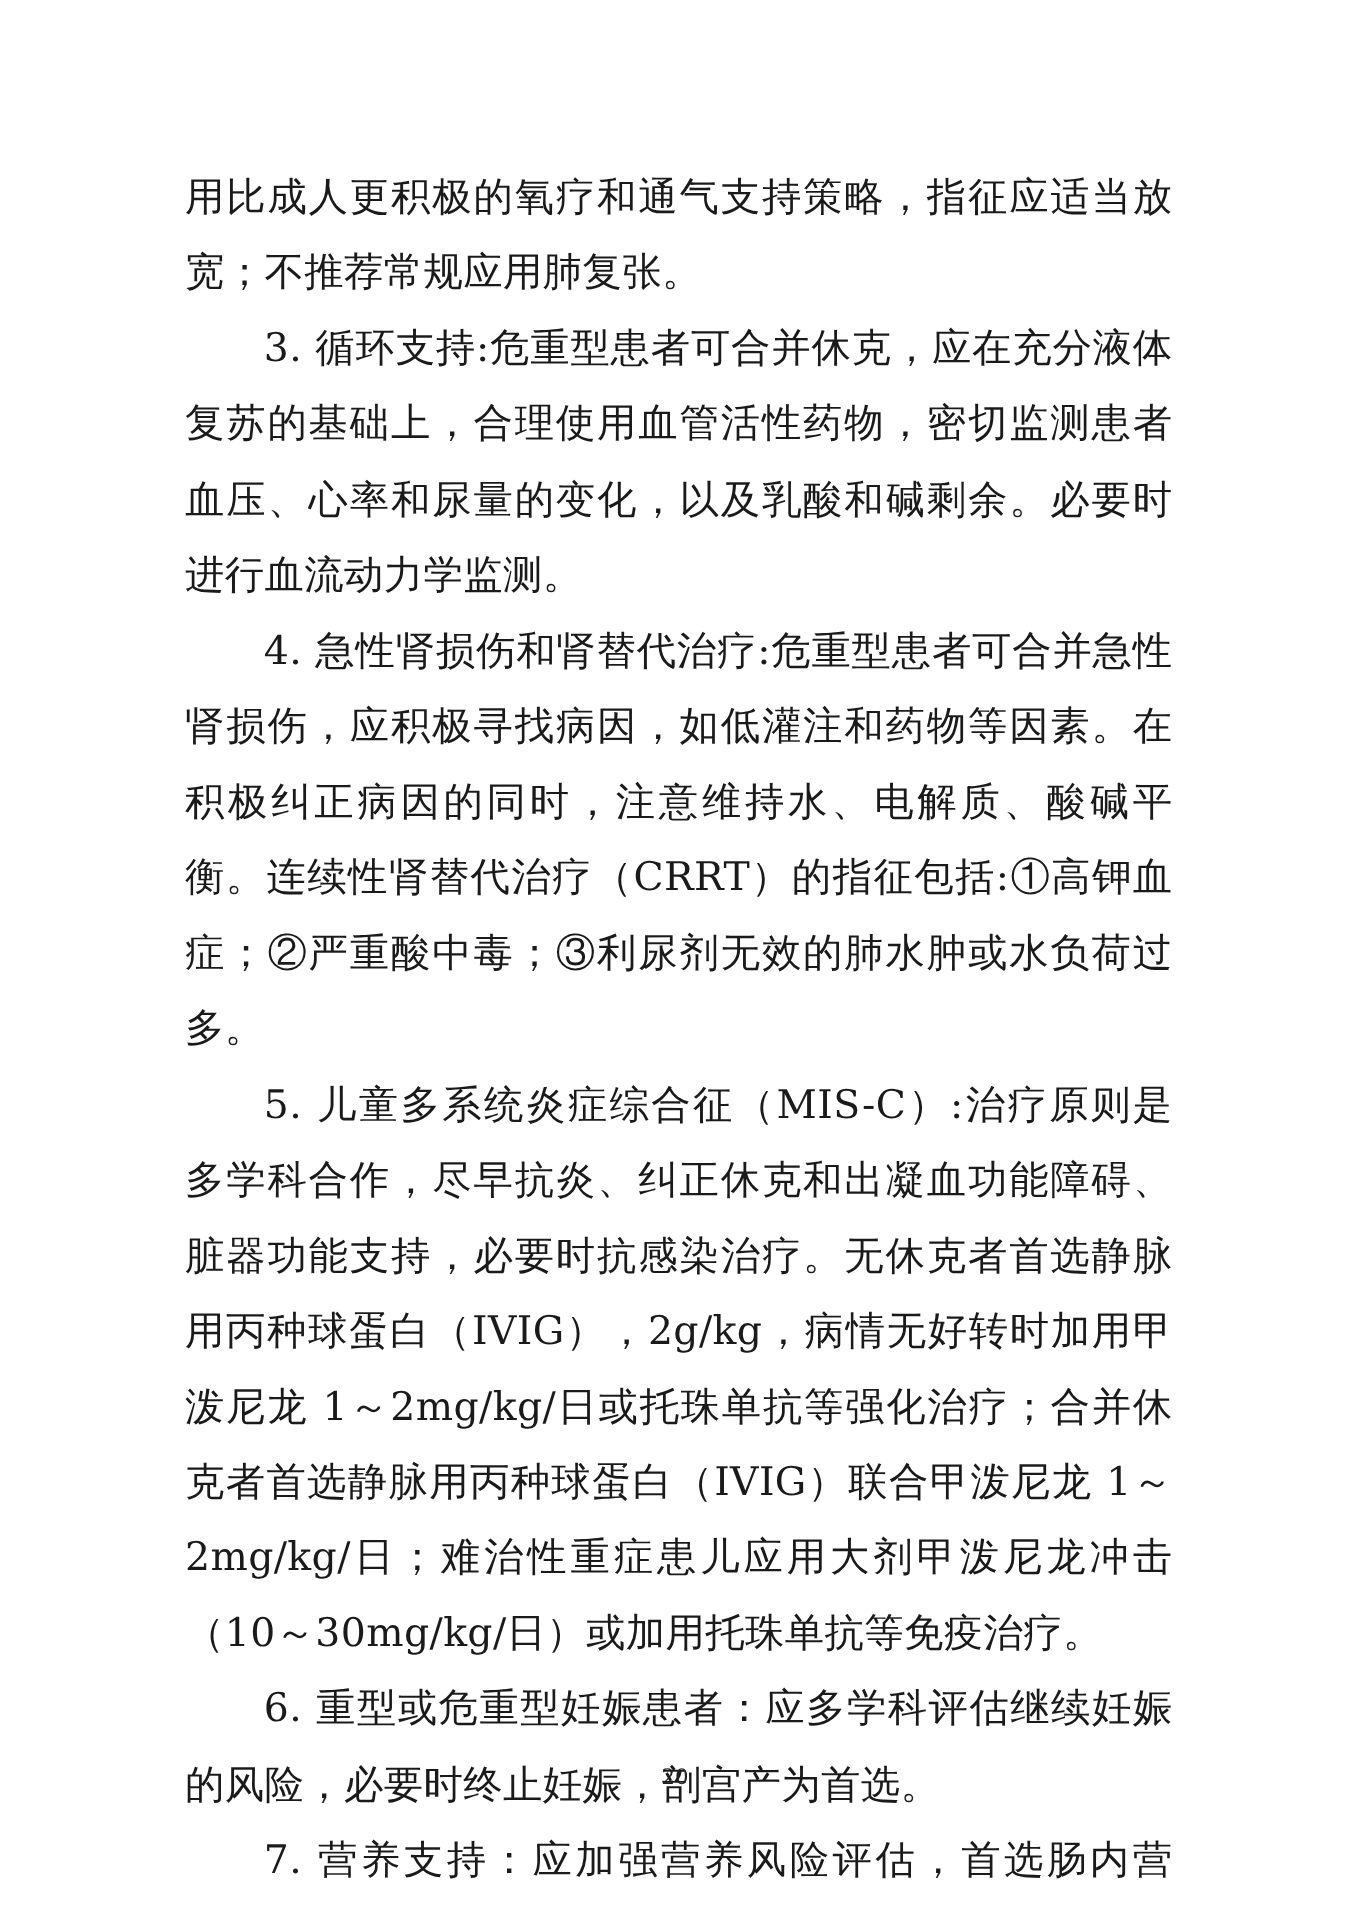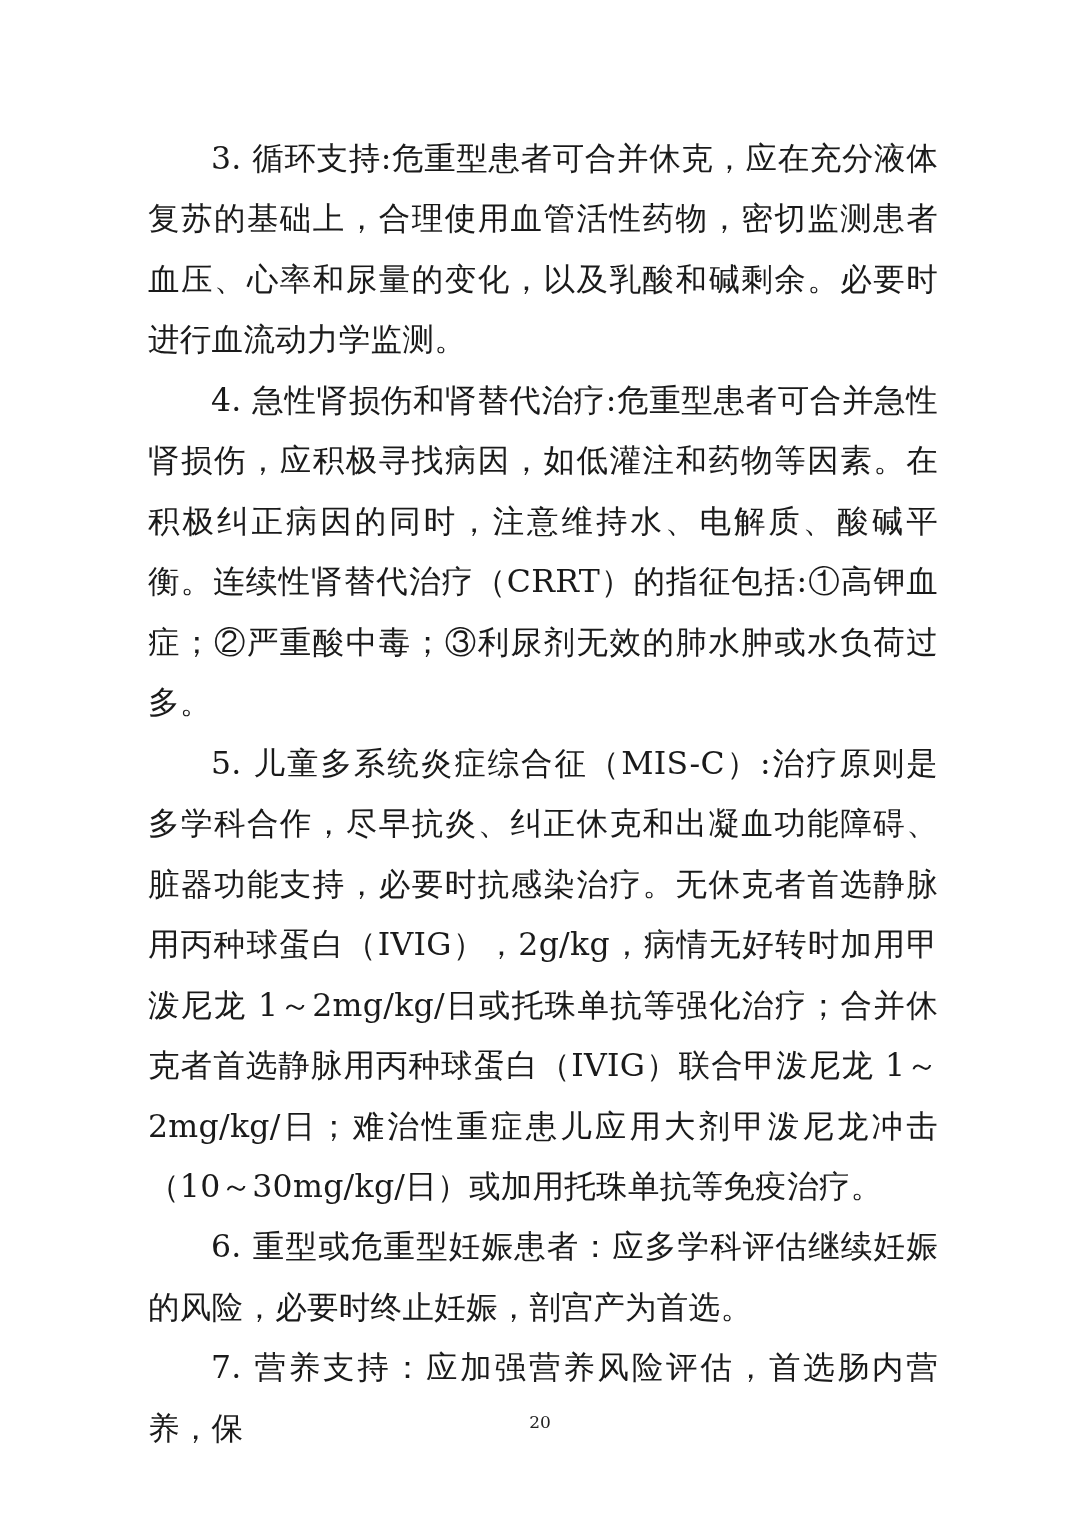--- a/index.html
+++ b/index.html
@@ -43,20 +43,21 @@
     font-family: "DejaVu Serif", "Liberation Serif", serif;
     font-size: 17px;
     color: #222222;
   }
 </style>
 </head>
 <body>
 
 <div class="page">
   <div class="content">
+    <p class="para">用比成人更积极的氧疗和通气支持策略，指征应适当放宽；不推荐常规应用肺复张。</p>
     <p class="para indent">3. 循环支持:危重型患者可合并休克，应在充分液体复苏的基础上，合理使用血管活性药物，密切监测患者血压、心率和尿量的变化，以及乳酸和碱剩余。必要时进行血流动力学监测。</p>
     <p class="para indent">4. 急性肾损伤和肾替代治疗:危重型患者可合并急性肾损伤，应积极寻找病因，如低灌注和药物等因素。在积极纠正病因的同时，注意维持水、电解质、酸碱平衡。连续性肾替代治疗（CRRT）的指征包括:①高钾血症；②严重酸中毒；③利尿剂无效的肺水肿或水负荷过多。</p>
     <p class="para indent">5. 儿童多系统炎症综合征（MIS-C）:治疗原则是多学科合作，尽早抗炎、纠正休克和出凝血功能障碍、脏器功能支持，必要时抗感染治疗。无休克者首选静脉用丙种球蛋白（IVIG），2g/kg，病情无好转时加用甲泼尼龙 1～2mg/kg/日或托珠单抗等强化治疗；合并休克者首选静脉用丙种球蛋白（IVIG）联合甲泼尼龙 1～2mg/kg/日；难治性重症患儿应用大剂甲泼尼龙冲击（10～30mg/kg/日）或加用托珠单抗等免疫治疗。</p>
     <p class="para indent">6. 重型或危重型妊娠患者：应多学科评估继续妊娠的风险，必要时终止妊娠，剖宫产为首选。</p>
     <p class="para indent">7. 营养支持：应加强营养风险评估，首选肠内营养，保</p>
   </div>
   <div class="page-number">20</div>
 </div>
 
 </body></html>

